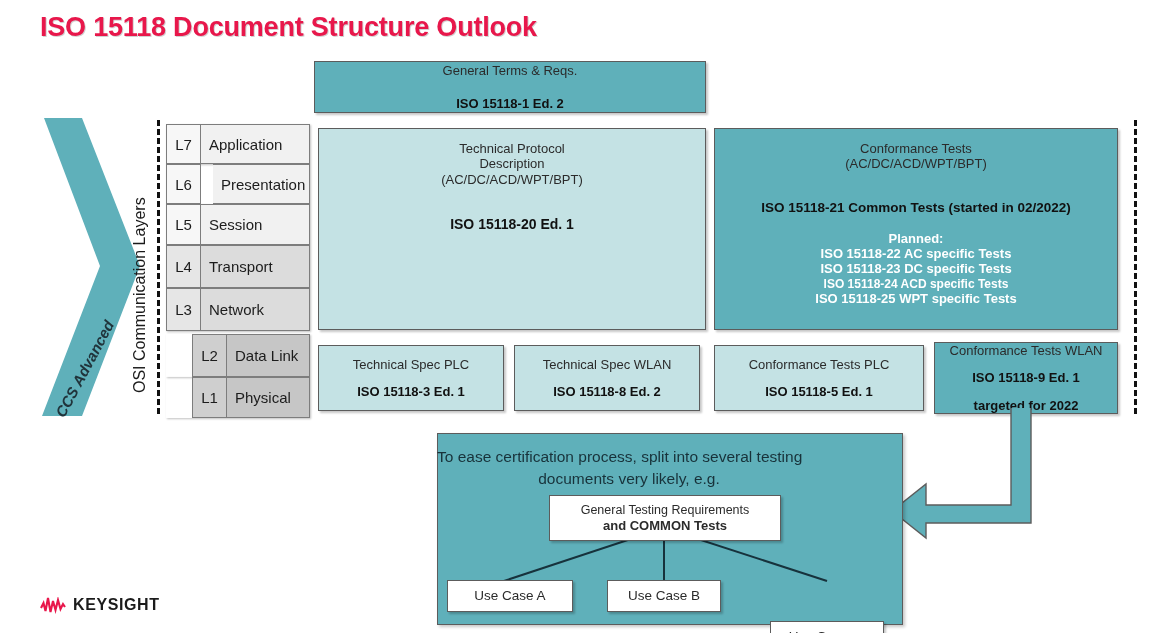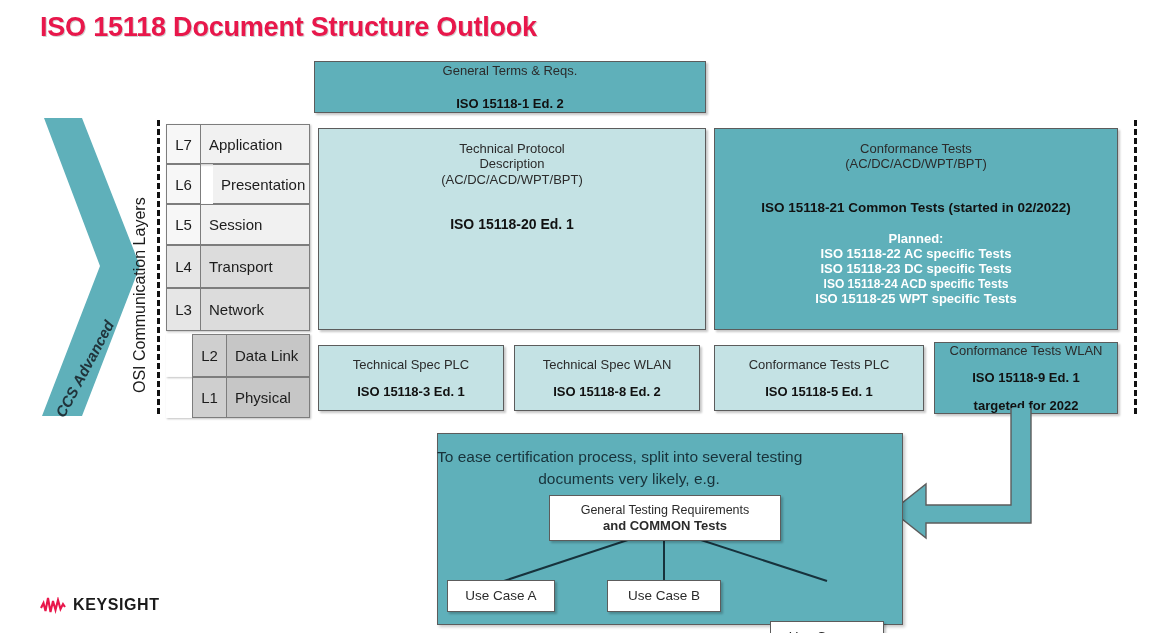--- a/index.html
+++ b/index.html
@@ -176,21 +176,21 @@
   <line x1="227" y1="0" x2="227" y2="53" stroke="#17323c" stroke-width="2"></line>
   <line x1="227" y1="0" x2="67" y2="53" stroke="#17323c" stroke-width="2"></line>
   <line x1="227" y1="0" x2="390" y2="53" stroke="#17323c" stroke-width="2"></line>
 </svg>
 
 <div class="abs box white" style="left:549px;top:495px;width:232px;height:46px;">
   <div class="t-sub" style="font-weight:normal;font-size:12.5px;text-align:right;">General Testing Requirements</div>
   <div class="t-sub" style="font-weight:bold;font-size:13px;">and COMMON Tests</div>
 </div>
 
-<div class="abs box white" style="left:447px;top:580px;width:108px;height:32px;">
+<div class="abs box white" style="left:447px;top:580px;width:126px;height:32px;">
   <div class="t-sub" style="font-size:13.5px;">Use Case A</div>
 </div>
 <div class="abs box white" style="left:607px;top:580px;width:114px;height:32px;">
   <div class="t-sub" style="font-size:13.5px;">Use Case B</div>
 </div>
 <div class="abs box white" style="left:770px;top:580px;width:114px;height:32px;margin-top:41px;">
   <div class="t-sub" style="font-size:13.5px;">Use Case …</div>
 </div>
 
 <div class="abs" id="keysight-logo">

